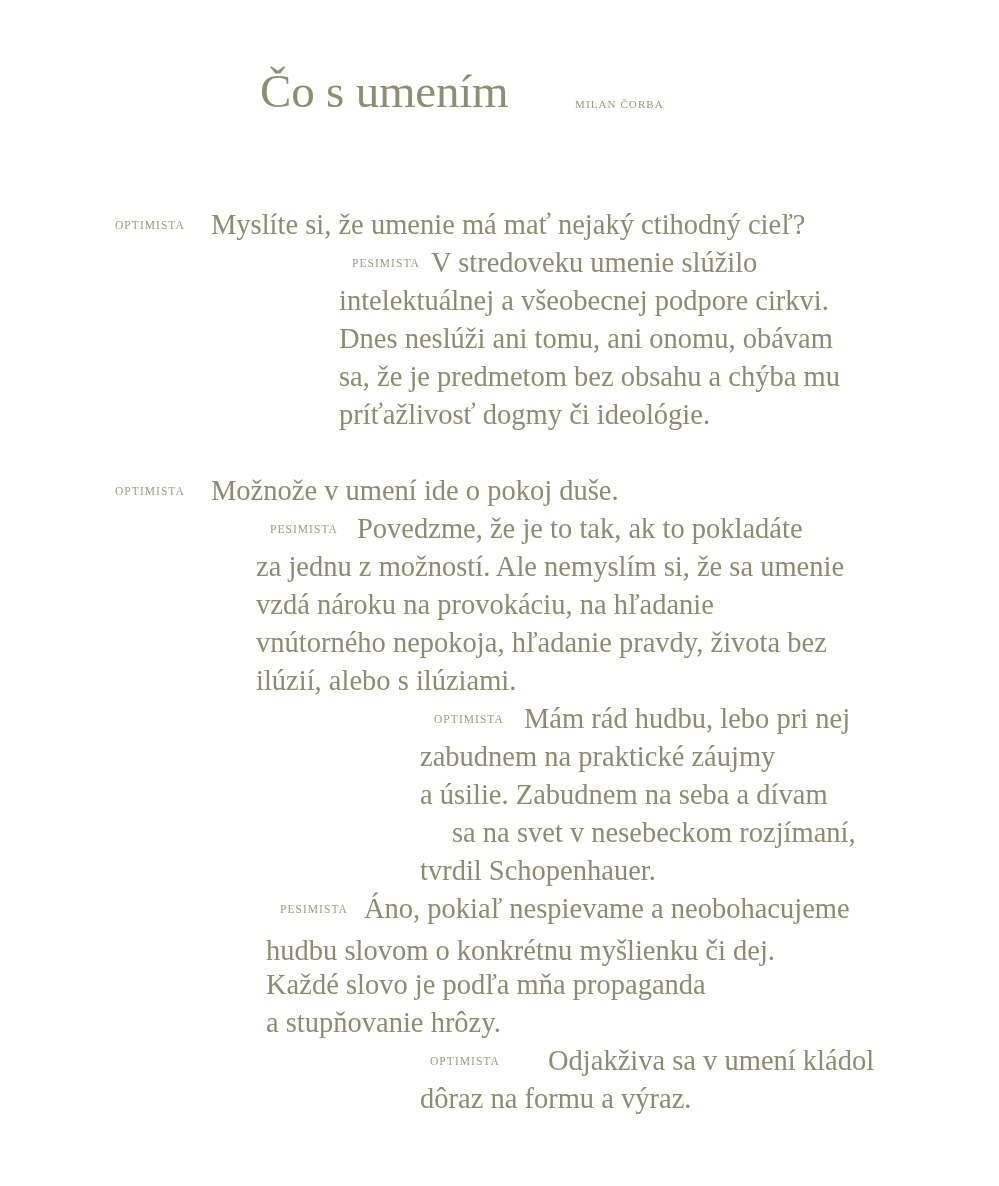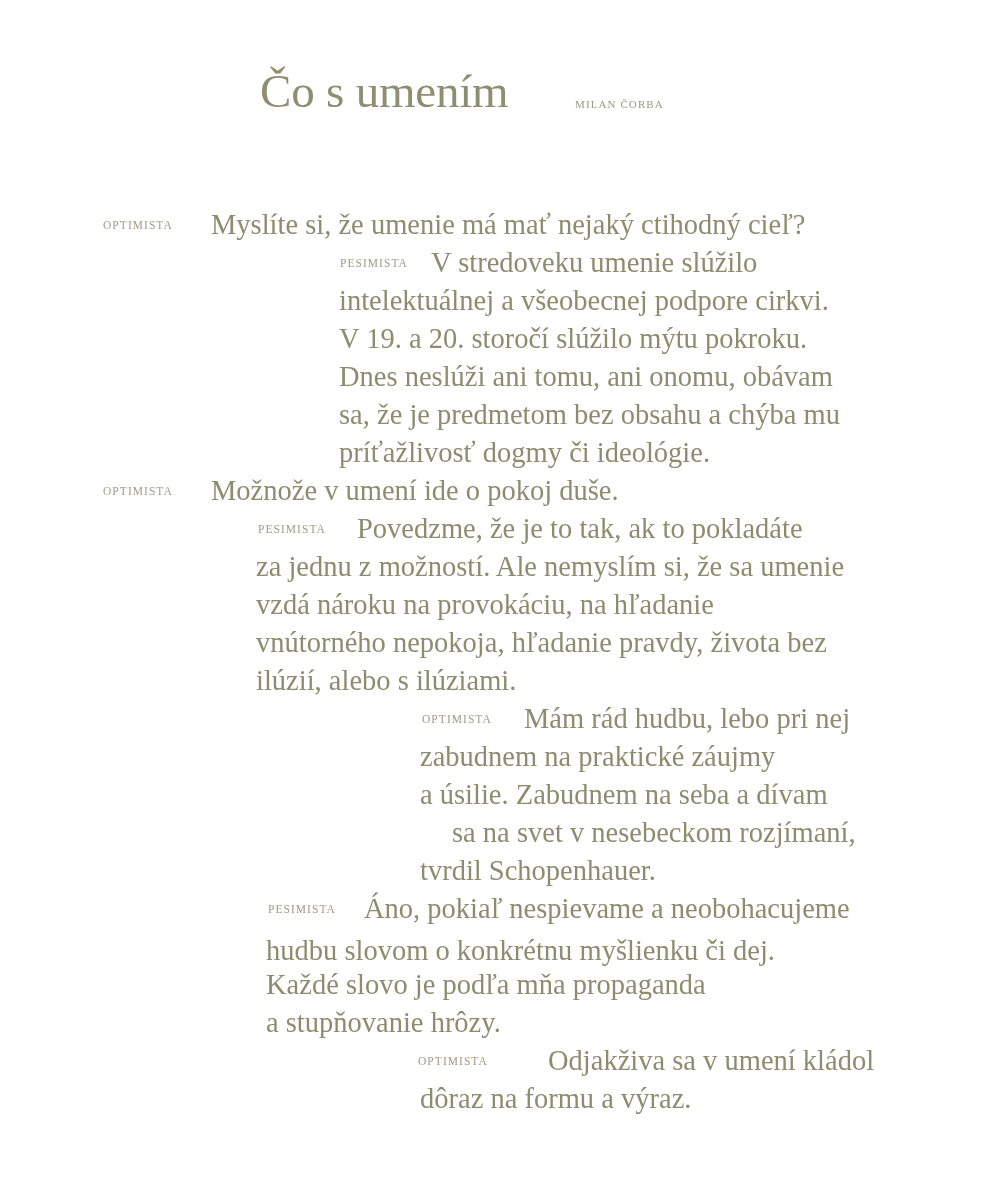--- a/index.html
+++ b/index.html
@@ -80,21 +80,21 @@
     color: #9d9d84;
     vertical-align: baseline;
   }
 
   .line-text {
     display: inline-block;
     vertical-align: baseline;
   }
 
   
-  .line.first .speaker { position: absolute; }
+  .line.first .speaker { position: absolute; margin-left: 12px; }
   .line.first .line-text { position: absolute; }
   .line.cont .line-text { position: absolute; }
 </style>
 </head>
 <body>
 
 <div class="page">
 
   <div class="title-block">
     <div class="doc-title">Čo s umením</div>
@@ -108,23 +108,20 @@
           <span class="line-text" style="left: 211px; top: 0px;">Myslíte si, že umenie má mať nejaký ctihodný cieľ?</span>
         </div>
       </div>
       <div class="speech" style="position: absolute; left: 0px; top: 38px; width: 999px;">
         <div class="line first">
           <span class="speaker" style="left: 340px; top: 0px;">PESIMISTA</span>
           <span class="line-text" style="left: 431px; top: 0px;">V stredoveku umenie slúžilo</span>
         </div>
         <div class="line cont">
           <span class="line-text" style="left: 339px; top: 0px;">intelektuálnej a všeobecnej podpore cirkvi.</span>
-        </div>
-        <div class="line cont">
-          <span class="line-text" style="left: 339px; top: 0px;">V 19. a 20. storočí slúžilo mýtu pokroku.</span>
         </div>
         <div class="line cont">
           <span class="line-text" style="left: 339px; top: 0px;">Dnes neslúži ani tomu, ani onomu, obávam</span>
         </div>
         <div class="line cont">
           <span class="line-text" style="left: 339px; top: 0px;">sa, že je predmetom bez obsahu a chýba mu</span>
         </div>
         <div class="line cont">
           <span class="line-text" style="left: 339px; top: 0px;">príťažlivosť dogmy či ideológie.</span>
         </div>

